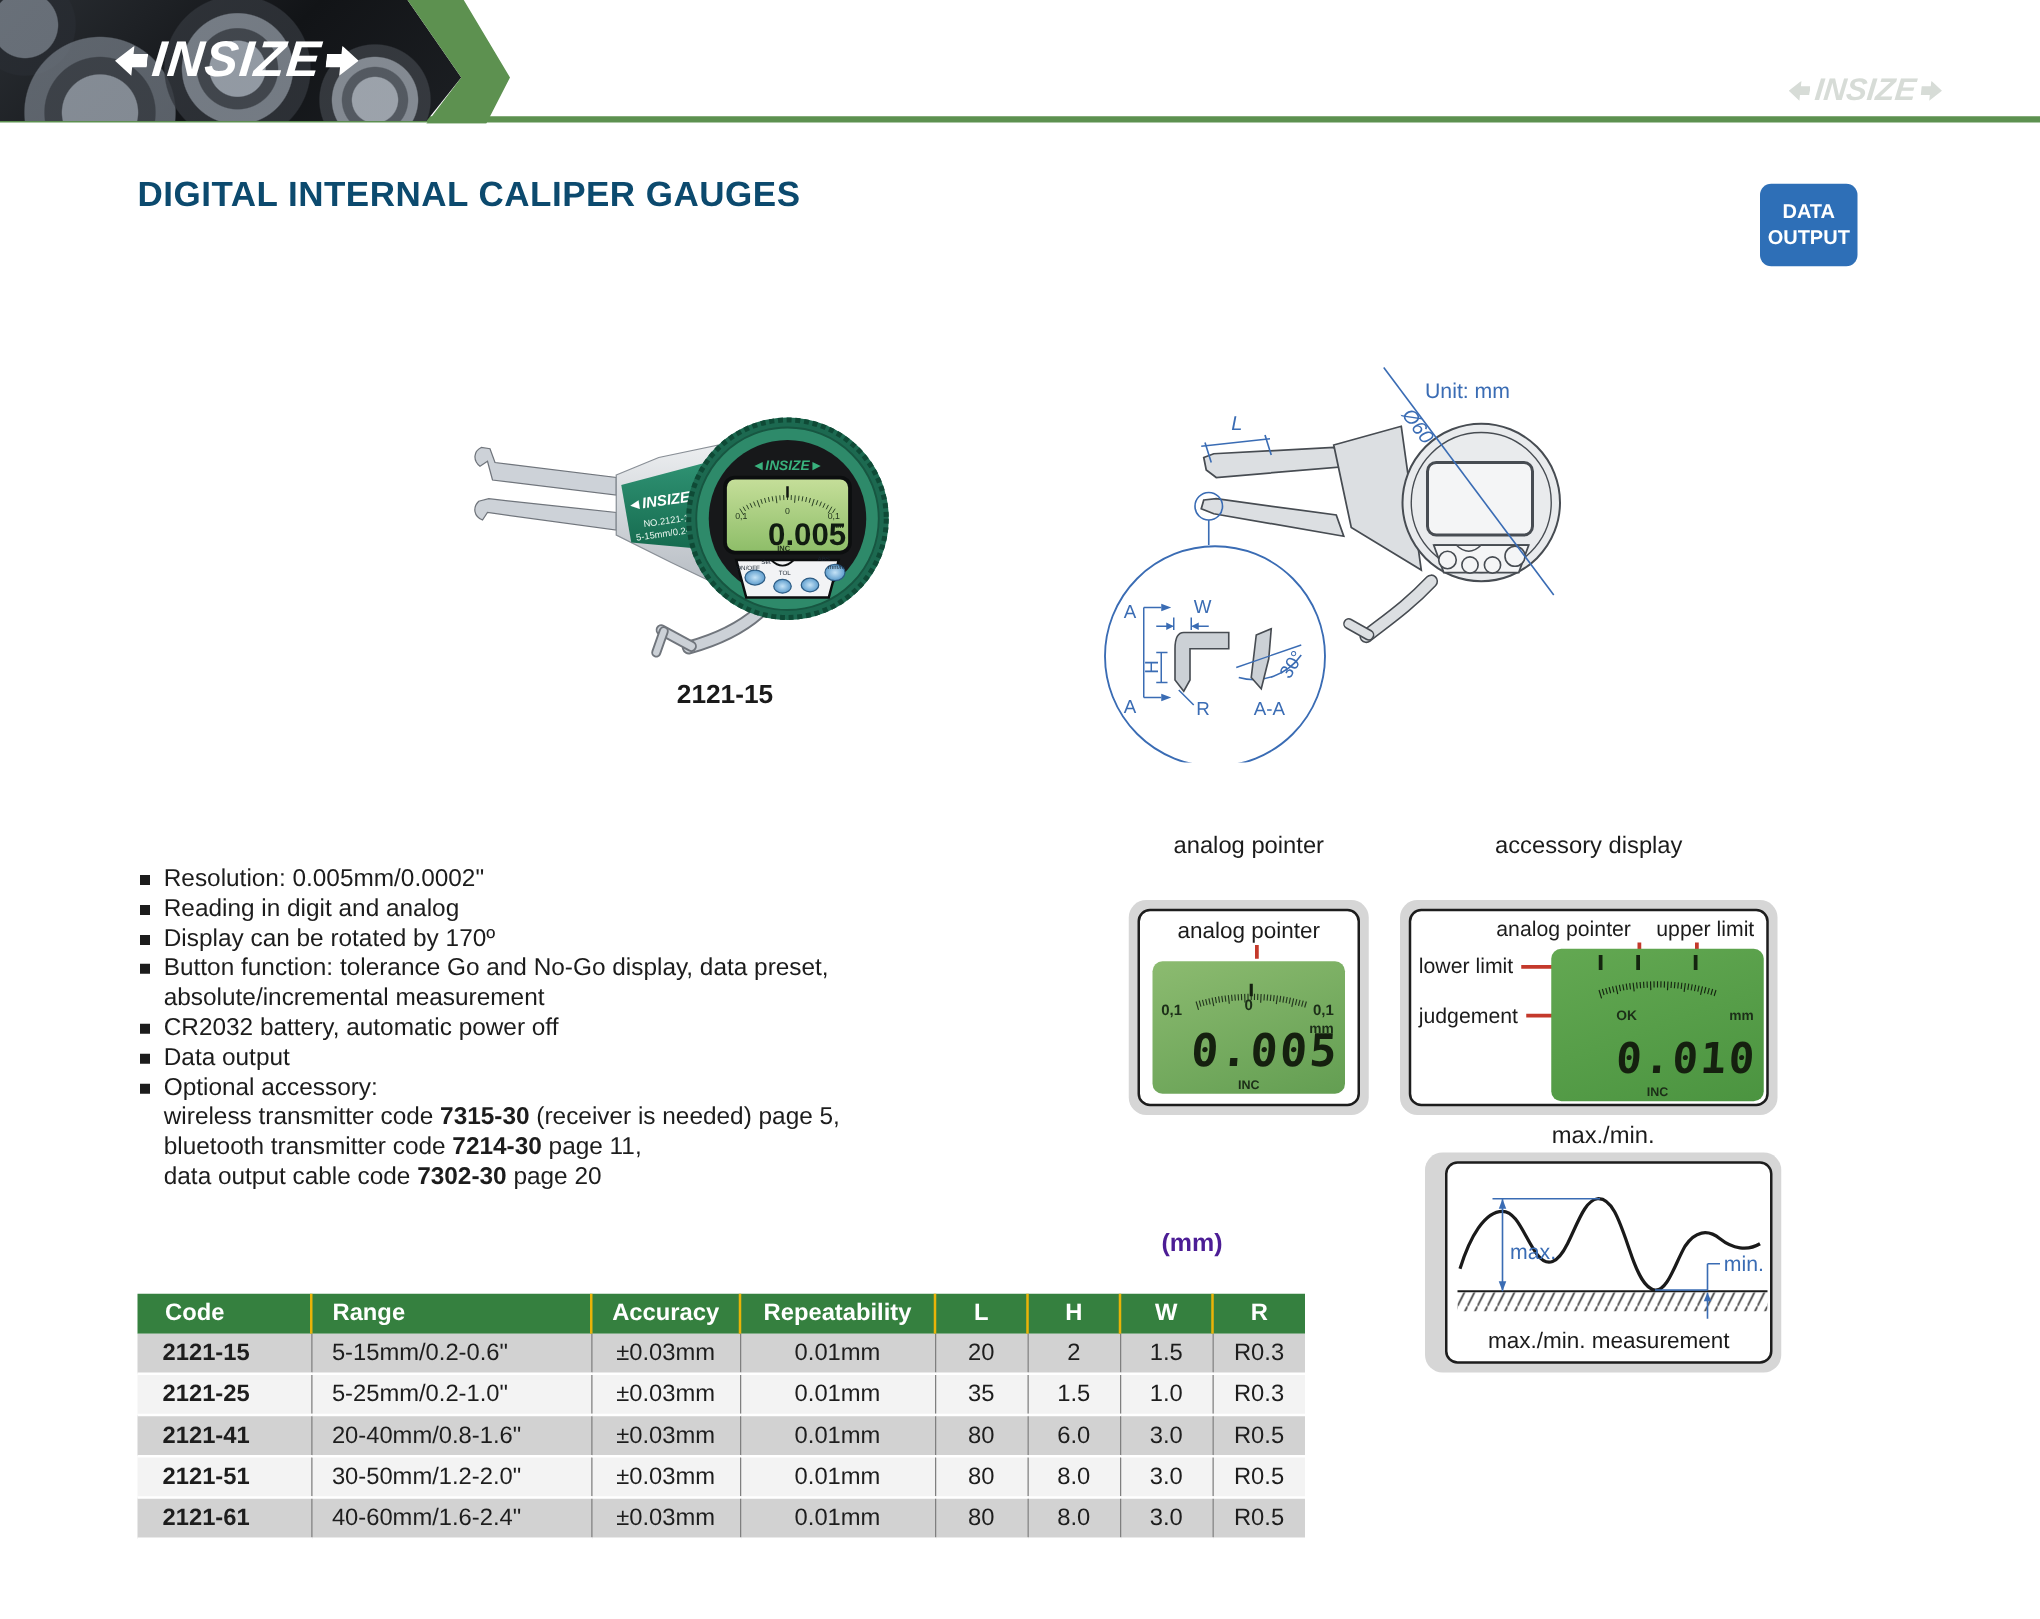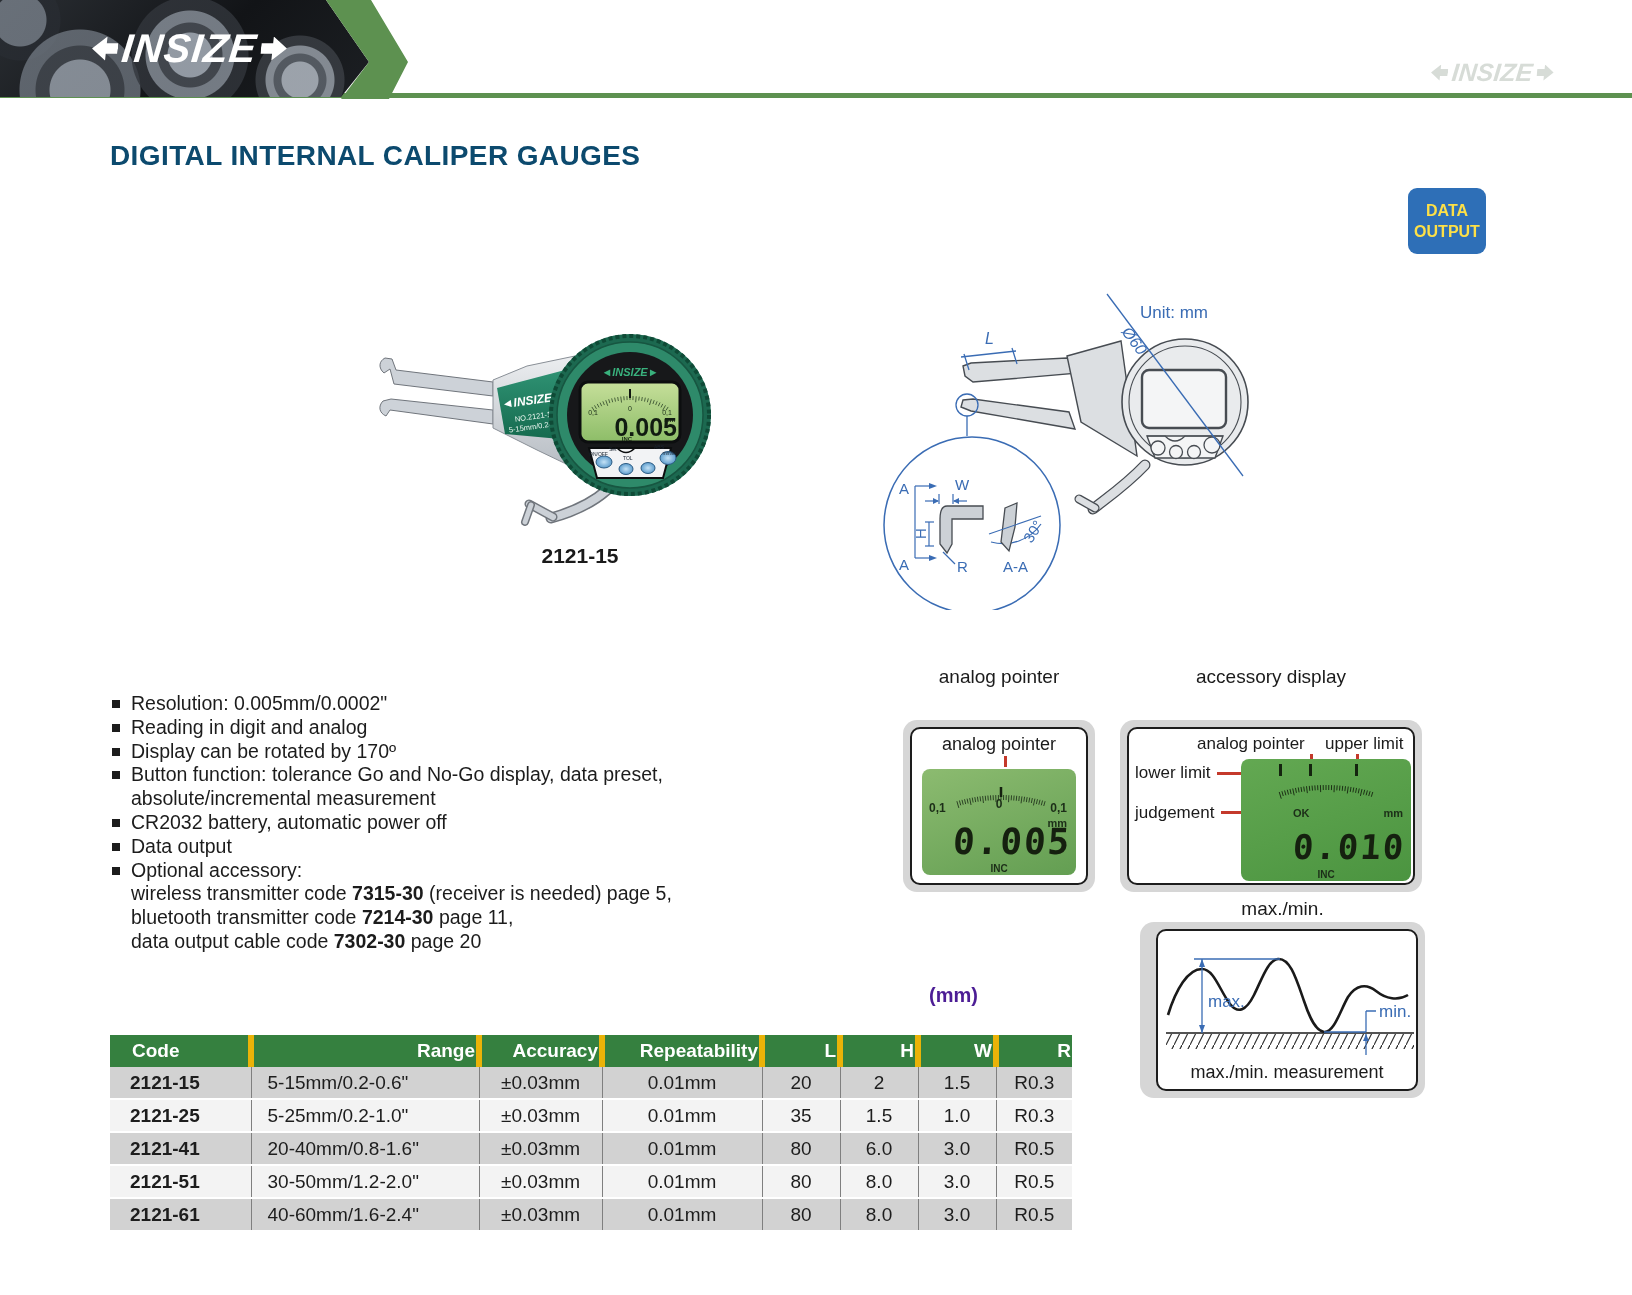--- a/index.html
+++ b/index.html
@@ -23,21 +23,21 @@
   #header-logo{position:absolute;left:92px;top:26px;color:#fff;font-size:40px;letter-spacing:1px;transform:skewX(-6deg);}
   #header-logo .arrow{width:26px;height:24px;background:#fff;}
   .arrow-l{clip-path:polygon(0 50%,55% 0,55% 28%,100% 28%,100% 72%,55% 72%,55% 100%);}
   .arrow-r{clip-path:polygon(100% 50%,45% 0,45% 28%,0 28%,0 72%,45% 72%,45% 100%);}
   #watermark{position:absolute;right:78px;top:58px;color:#d7dcd7;font-size:25px;transform:skewX(-6deg);}
   #watermark .arrow{width:17px;height:16px;background:#d7dcd7;}
 
   
   #page-title{position:absolute;left:110px;top:140px;font-size:28px;font-weight:bold;color:#0c4a6e;letter-spacing:.4px;}
   #data-output-badge{position:absolute;left:1408px;top:147px;width:78px;height:66px;background:#2e6fb7;border-radius:9px;
-    color:#fde047;font-weight:bold;font-size:16px;line-height:21px;display:flex;flex-direction:column;align-items:center;justify-content:center;text-align:left;margin-top:41px;}
+    color:#ffffff;font-weight:bold;font-size:16px;line-height:21px;display:flex;flex-direction:column;align-items:center;justify-content:center;text-align:left;}
 
   
   #product-caption{position:absolute;left:500px;top:544px;width:160px;text-align:center;font-weight:bold;font-size:21px;color:#1a1a1a;}
 
   
   #features{position:absolute;left:112px;top:692px;width:660px;font-size:19.5px;line-height:23.8px;color:#1c1c1c;}
   .f-line{display:flex;}
   .f-bullet{width:8px;height:8px;background:#1c1c1c;margin:8px 11px 0 0;flex:0 0 8px;}
   .f-indent{width:19px;flex:0 0 19px;}
 
@@ -51,21 +51,21 @@
   .lcd-small{position:absolute;font-size:12px;color:#1c2e18;font-weight:bold;}
   .red-line{position:absolute;background:#c4392b;}
   .lbl{position:absolute;font-size:17px;color:#1b1b1b;white-space:nowrap;}
   .bold-tick{position:absolute;width:3px;height:12px;background:#14240f;}
   #maxmin-caption{position:absolute;left:0;right:0;bottom:6px;text-align:center;font-size:18px;color:#1b1b1b;}
 
   
   #table-unit{position:absolute;left:858px;top:984px;width:120px;text-align:right;font-weight:bold;font-size:20px;color:#4c1d95;}
   #spec-table{position:absolute;left:110px;top:1035px;width:868px;border-collapse:collapse;table-layout:fixed;font-size:19px;}
   #spec-table th{background:#35803f;color:#fff;font-weight:bold;height:30px;}
-  #spec-table th:not(:first-child){border-left:6px solid #eab308;text-align:right;}
+  #spec-table th:not(:first-child){border-left:2px solid #eab308;}
   #spec-table td{height:29px;border-bottom:2px solid #fff;color:#1d1d1d;}
   #spec-table td:not(:first-child){border-left:1px solid #7f7f7f;}
   #spec-table tr:nth-child(odd) td{background:#d2d2d2;}
   #spec-table tr:nth-child(even) td{background:#f3f3f3;}
   .c0{width:115px;text-align:left;padding-left:20px;font-weight:bold;}
   th.c0{padding-left:22px;}
   .c1{width:205px;text-align:left;padding-left:16px;}
   th.c1{padding-left:16px;}
   .c2{width:115px;text-align:center;}
   .c3{width:152px;text-align:center;}

